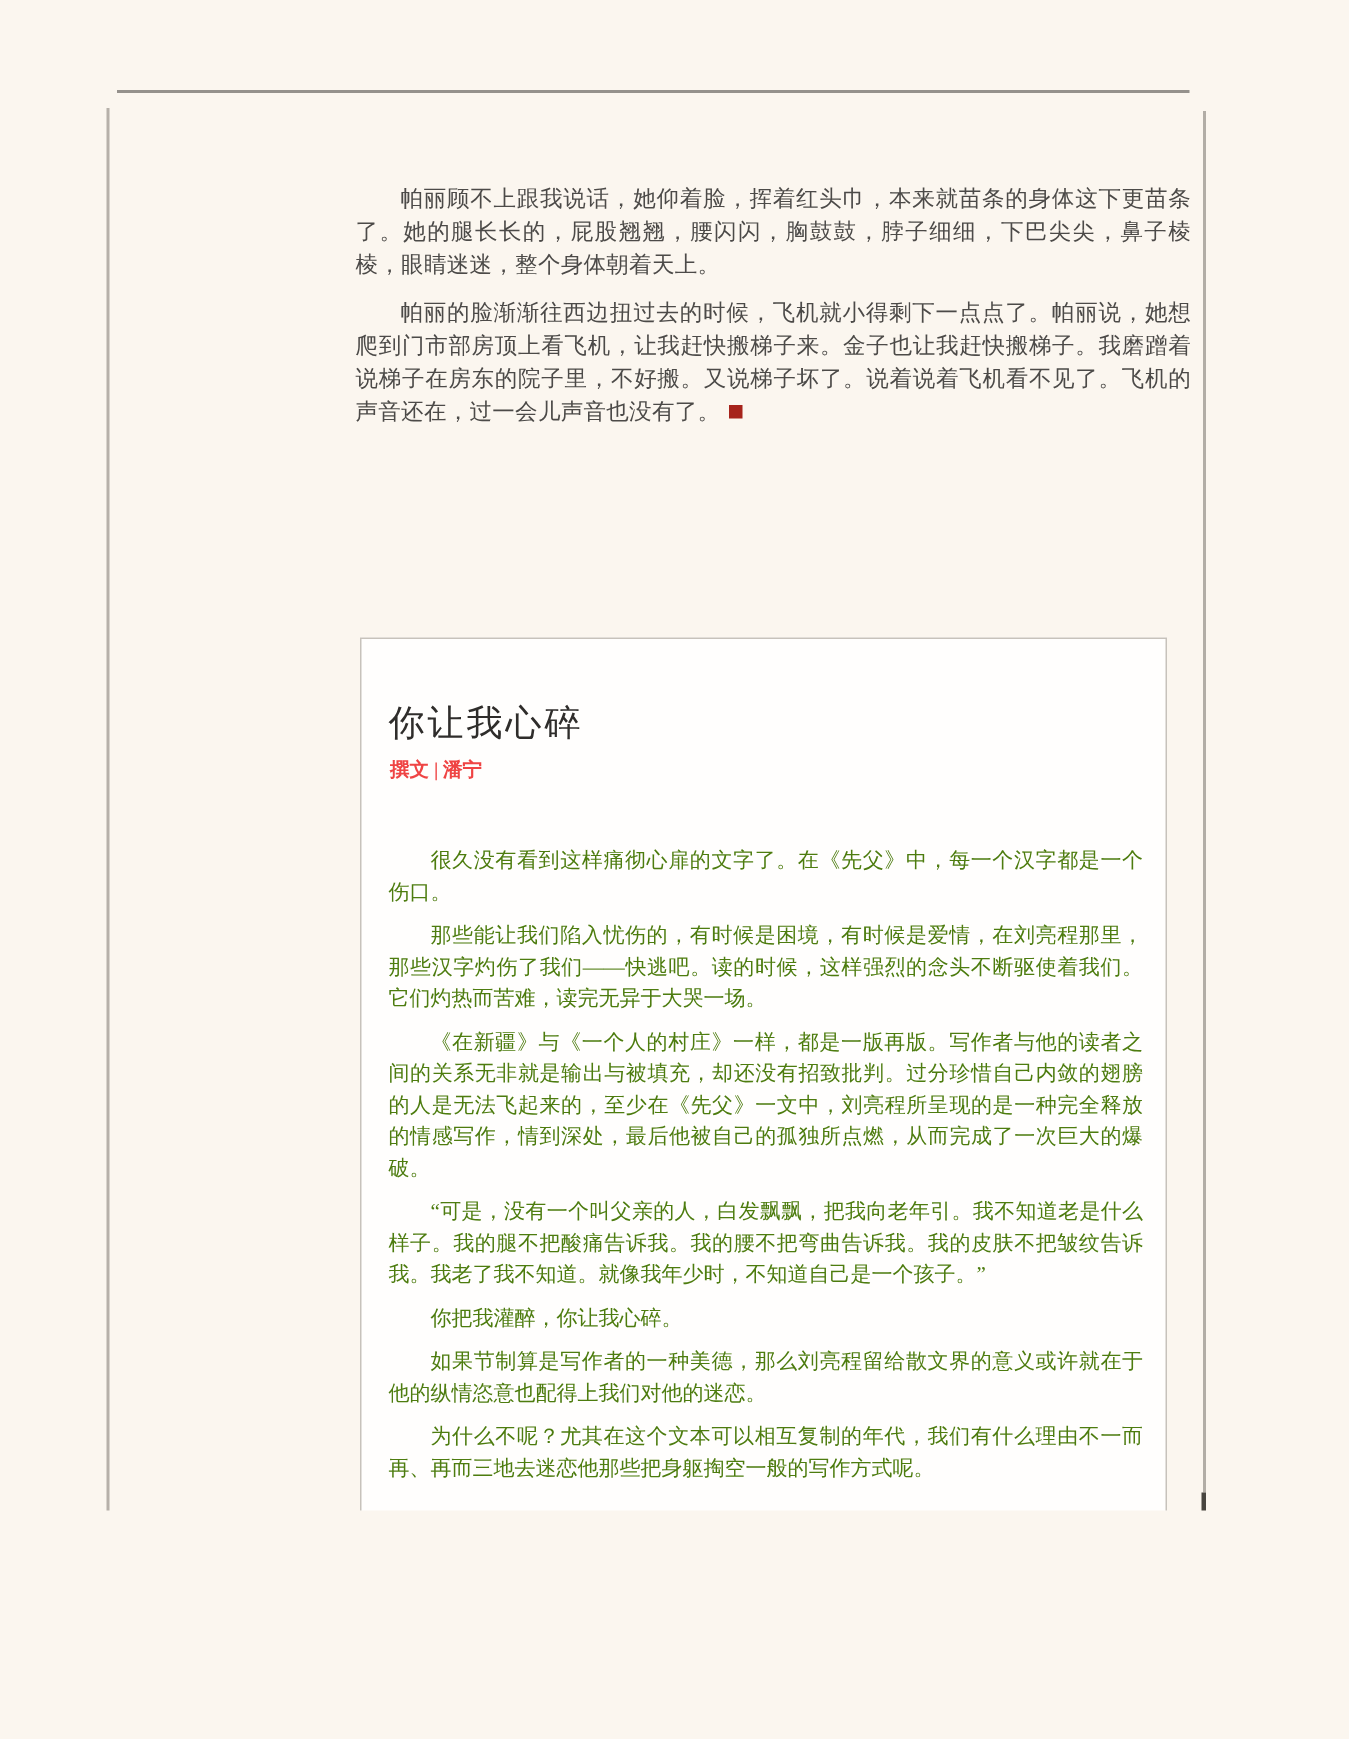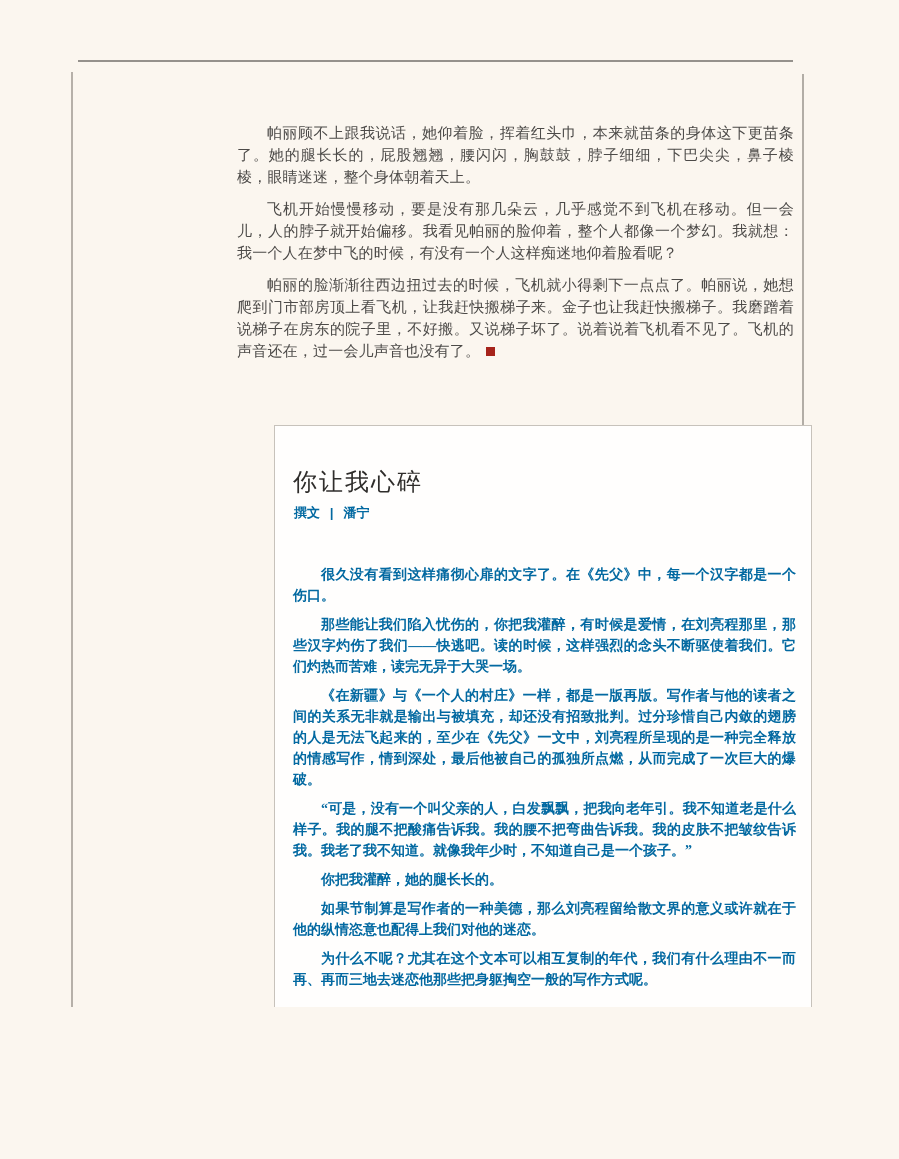--- a/index.html
+++ b/index.html
@@ -39,37 +39,36 @@
   .top-text p { margin: 0 0 10px 0; text-indent: 2em; }
   .top-text p:last-child { margin-bottom: 0; }
   .end-mark {
     display: inline-block; width: 9px; height: 9px;
     margin-left: 6px; vertical-align: baseline;
   }
   
   .article-box {
     position: absolute; left: 240px; top: 425px;
     width: 538px; height: 663px;
-    background: #fffefd; border: 1px solid #c7c2bb; margin-left: 34px;
+    background: #fffefd; border: 1px solid #c7c2bb;
   }
   .box-title {
     position: absolute; left: 18px; top: 40px;
     font-size: 24px; font-weight: normal; color: #2f2d2b;
     letter-spacing: 2px; margin: 0;
   }
   .box-byline {
     position: absolute; left: 19px; top: 78px;
-    font-size: 13px; font-weight: bold; color: #0369a1;
-    font-family: Liberation Mono, monospace;
+    font-size: 13px; font-weight: bold; color: #ef4444;
+    font-family: Liberation Serif, serif;
   }
   .box-body {
     position: absolute; left: 18px; top: 138px; width: 503px;
-    font-size: 14px; line-height: 21px; color: #0369a1;
+    font-size: 14px; line-height: 21px; color: #4d7c0f;
     text-align: justify;
-    font-weight: bold;
   }
   .box-body p { margin: 0 0 8px 0; text-indent: 2em; }
   .box-body p:last-child { margin-bottom: 0; }
   
   .side-label {
     position: absolute; left: 811px; top: 1012px; width: 26px;
     display: flex; flex-direction: column; align-items: center;
   }
   .side-label .small {
     writing-mode: vertical-rl; text-orientation: upright;
@@ -100,33 +99,32 @@
 
 <div class="page" style="background: rgb(251, 246, 239);">
 
   <div class="rule-top"></div>
   <div class="rule-left"></div>
   <div class="rule-right-light"></div>
   <div class="rule-right-dark"></div>
 
   <div class="top-text">
     <p>帕丽顾不上跟我说话，她仰着脸，挥着红头巾，本来就苗条的身体这下更苗条了。她的腿长长的，屁股翘翘，腰闪闪，胸鼓鼓，脖子细细，下巴尖尖，鼻子棱棱，眼睛迷迷，整个身体朝着天上。</p>
-    <p>飞机开始慢慢移动，要是没有那几朵云，几乎感觉不到飞机在移动。但一会儿，人的脖子就开始偏移。我看见帕丽的脸仰着，整个人都像一个梦幻。我就想：我一个人在梦中飞的时候，有没有一个人这样痴迷地仰着脸看呢？</p>
     <p><span>帕丽的脸渐渐往西边扭过去的时候，飞机就小得剩下一点点了。帕丽说，她想爬到门市部房顶上看飞机，让我赶快搬梯子来。金子也让我赶快搬梯子。我磨蹭着说梯子在房东的院子里，不好搬。又说梯子坏了。说着说着飞机看不见了。飞机的声音还在，过一会儿声音也没有了。</span><span class="end-mark" style="background: rgb(166, 35, 27);"></span></p>
   </div>
 
   <div class="article-box">
     <h1 class="box-title">你让我心碎</h1>
     <div class="box-byline">撰文 | 潘宁</div>
     <div class="box-body">
       <p>很久没有看到这样痛彻心扉的文字了。在《先父》中，每一个汉字都是一个伤口。</p>
-      <p>那些能让我们陷入忧伤的，你把我灌醉，有时候是爱情，在刘亮程那里，那些汉字灼伤了我们——快逃吧。读的时候，这样强烈的念头不断驱使着我们。它们灼热而苦难，读完无异于大哭一场。</p>
+      <p>那些能让我们陷入忧伤的，有时候是困境，有时候是爱情，在刘亮程那里，那些汉字灼伤了我们——快逃吧。读的时候，这样强烈的念头不断驱使着我们。它们灼热而苦难，读完无异于大哭一场。</p>
       <p>《在新疆》与《一个人的村庄》一样，都是一版再版。写作者与他的读者之间的关系无非就是输出与被填充，却还没有招致批判。过分珍惜自己内敛的翅膀的人是无法飞起来的，至少在《先父》一文中，刘亮程所呈现的是一种完全释放的情感写作，情到深处，最后他被自己的孤独所点燃，从而完成了一次巨大的爆破。</p>
       <p>“可是，没有一个叫父亲的人，白发飘飘，把我向老年引。我不知道老是什么样子。我的腿不把酸痛告诉我。我的腰不把弯曲告诉我。我的皮肤不把皱纹告诉我。我老了我不知道。就像我年少时，不知道自己是一个孩子。”</p>
-      <p>你把我灌醉，她的腿长长的。</p>
+      <p>你把我灌醉，你让我心碎。</p>
       <p>如果节制算是写作者的一种美德，那么刘亮程留给散文界的意义或许就在于他的纵情恣意也配得上我们对他的迷恋。</p>
       <p>为什么不呢？尤其在这个文本可以相互复制的年代，我们有什么理由不一而再、再而三地去迷恋他那些把身躯掏空一般的写作方式呢。</p>
     </div>
   </div>
 
   <div class="side-label">
     <span class="small">阅活</span>
     <span class="slash">/</span>
     <span class="large">悦读</span>
   </div>

